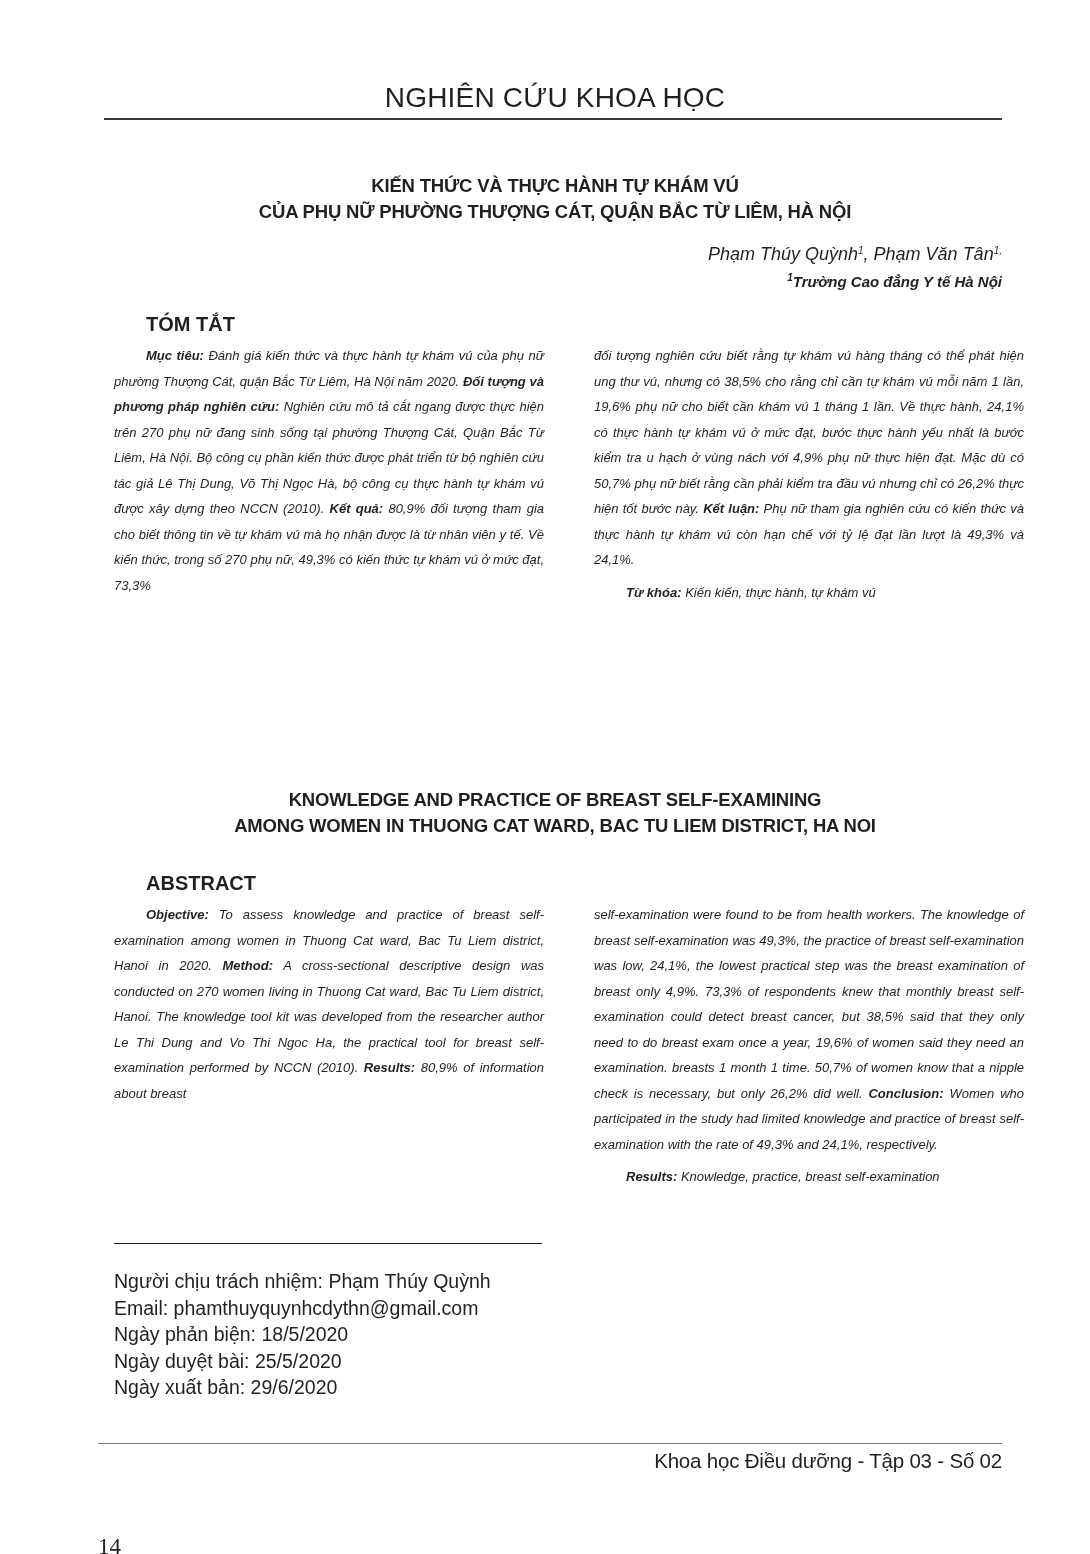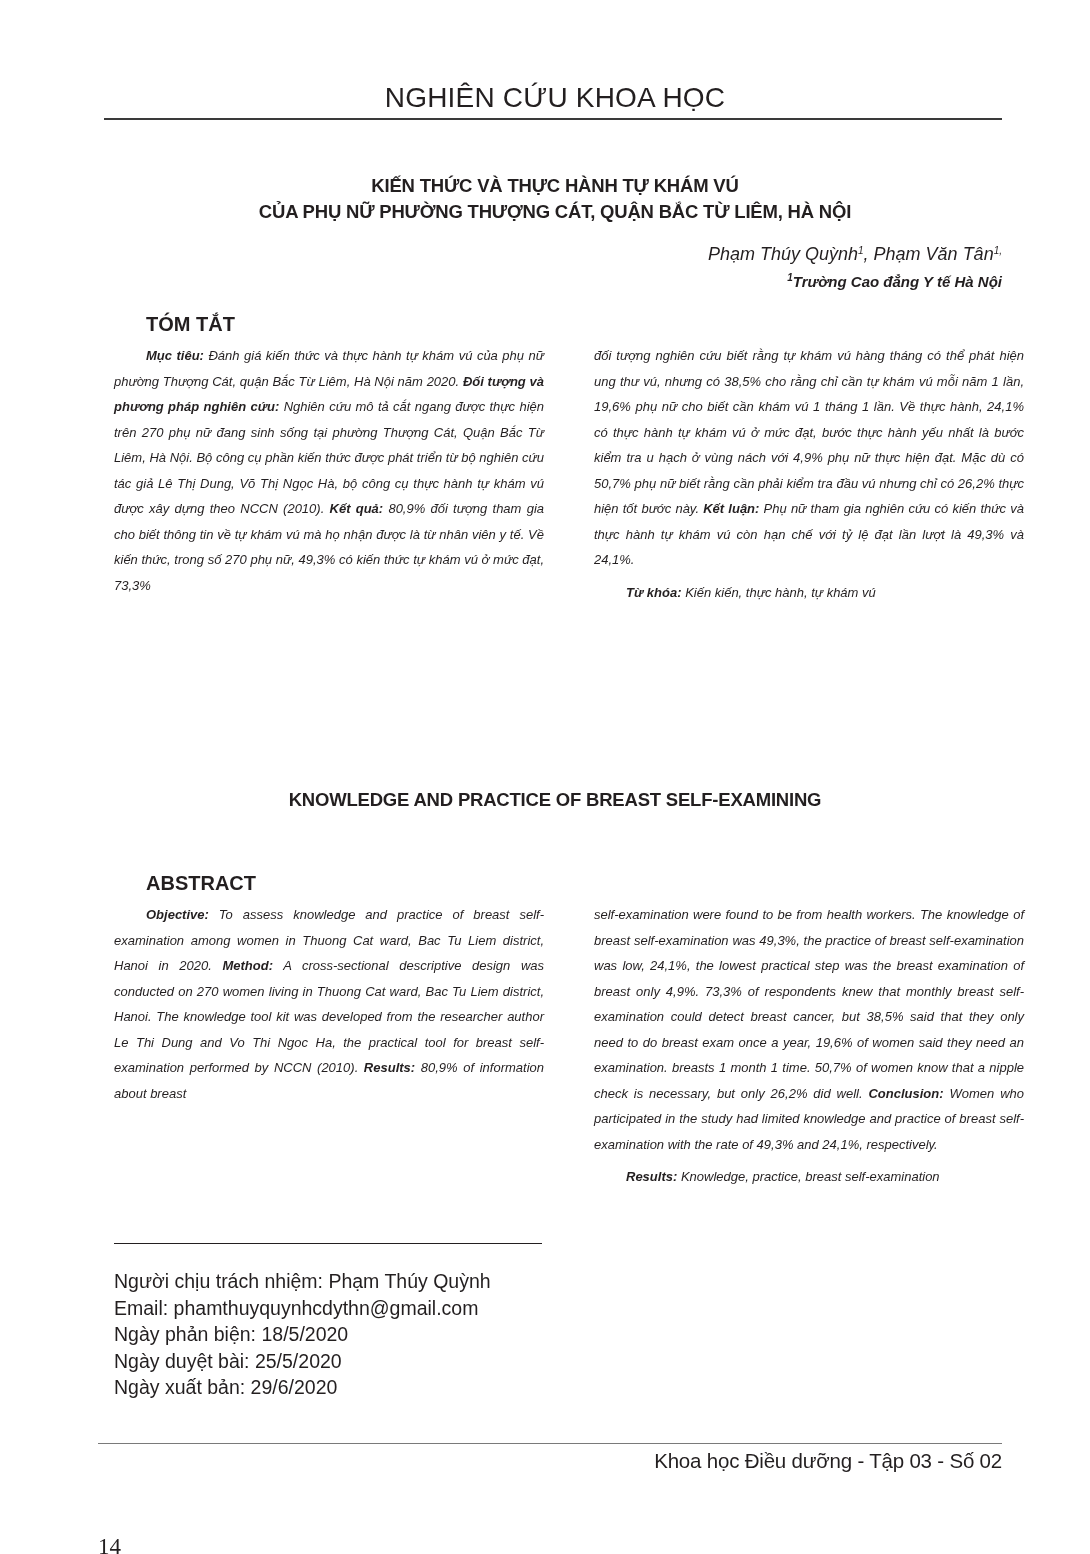--- a/index.html
+++ b/index.html
@@ -145,20 +145,21 @@
   <p class="indent"><b>Mục tiêu:</b><span> Đánh giá kiến thức và thực hành tự khám vú của phụ nữ phường Thượng Cát, quận Bắc Từ Liêm, Hà Nội năm 2020. </span><b>Đối tượng và phương pháp nghiên cứu:</b><span> Nghiên cứu mô tả cắt ngang được thực hiện trên 270 phụ nữ đang sinh sống tại phường Thượng Cát, Quận Bắc Từ Liêm, Hà Nội. Bộ công cụ phần kiến thức được phát triển từ bộ nghiên cứu tác giả Lê Thị Dung, Võ Thị Ngọc Hà, bộ công cụ thực hành tự khám vú được xây dựng theo NCCN (2010). </span><b>Kết quả:</b><span> 80,9% đối tượng tham gia cho biết thông tin về tự khám vú mà họ nhận được là từ nhân viên y tế. Về kiến thức, trong số 270 phụ nữ, 49,3% có kiến thức tự khám vú ở mức đạt, 73,3%</span></p>
 </div>
 
 <div class="col col-right vi-right">
   <p><span>đối tượng nghiên cứu biết rằng tự khám vú hàng tháng có thể phát hiện ung thư vú, nhưng có 38,5% cho rằng chỉ cần tự khám vú mỗi năm 1 lần, 19,6% phụ nữ cho biết cần khám vú 1 tháng 1 lần. Về thực hành, 24,1% có thực hành tự khám vú ở mức đạt, bước thực hành yếu nhất là bước kiểm tra u hạch ở vùng nách với 4,9% phụ nữ thực hiện đạt. Mặc dù có 50,7% phụ nữ biết rằng cần phải kiểm tra đầu vú nhưng chỉ có 26,2% thực hiện tốt bước này. </span><b>Kết luận:</b><span> Phụ nữ tham gia nghiên cứu có kiến thức và thực hành tự khám vú còn hạn chế với tỷ lệ đạt lần lượt là 49,3% và 24,1%.</span></p>
   <p class="indent kw"><b>Từ khóa:</b><span> Kiến kiến, thực hành, tự khám vú</span></p>
 </div>
 
 <div class="title en">
   <div>KNOWLEDGE AND PRACTICE OF BREAST SELF-EXAMINING</div>
+  <div>AMONG WOMEN IN THUONG CAT WARD, BAC TU LIEM DISTRICT, HA NOI</div>
 </div>
 
 <div class="section-head en">ABSTRACT</div>
 
 <div class="col col-left en-left">
   <p class="indent"><b>Objective:</b><span> To assess knowledge and practice of breast self-examination among women in Thuong Cat ward, Bac Tu Liem district, Hanoi in 2020. </span><b>Method:</b><span> A cross-sectional descriptive design was conducted on 270 women living in Thuong Cat ward, Bac Tu Liem district, Hanoi. The knowledge tool kit was developed from the researcher author Le Thi Dung and Vo Thi Ngoc Ha, the practical tool for breast self-examination performed by NCCN (2010). </span><b>Results:</b><span> 80,9% of information about breast</span></p>
 </div>
 
 <div class="col col-right en-right">
   <p><span>self-examination were found to be from health workers. The knowledge of breast self-examination was 49,3%, the practice of breast self-examination was low, 24,1%, the lowest practical step was the breast examination of breast only 4,9%. 73,3% of respondents knew that monthly breast self-examination could detect breast cancer, but 38,5% said that they only need to do breast exam once a year, 19,6% of women said they need an examination. breasts 1 month 1 time. 50,7% of women know that a nipple check is necessary, but only 26,2% did well. </span><b>Conclusion:</b><span> Women who participated in the study had limited knowledge and practice of breast self-examination with the rate of 49,3% and 24,1%, respectively.</span></p>

